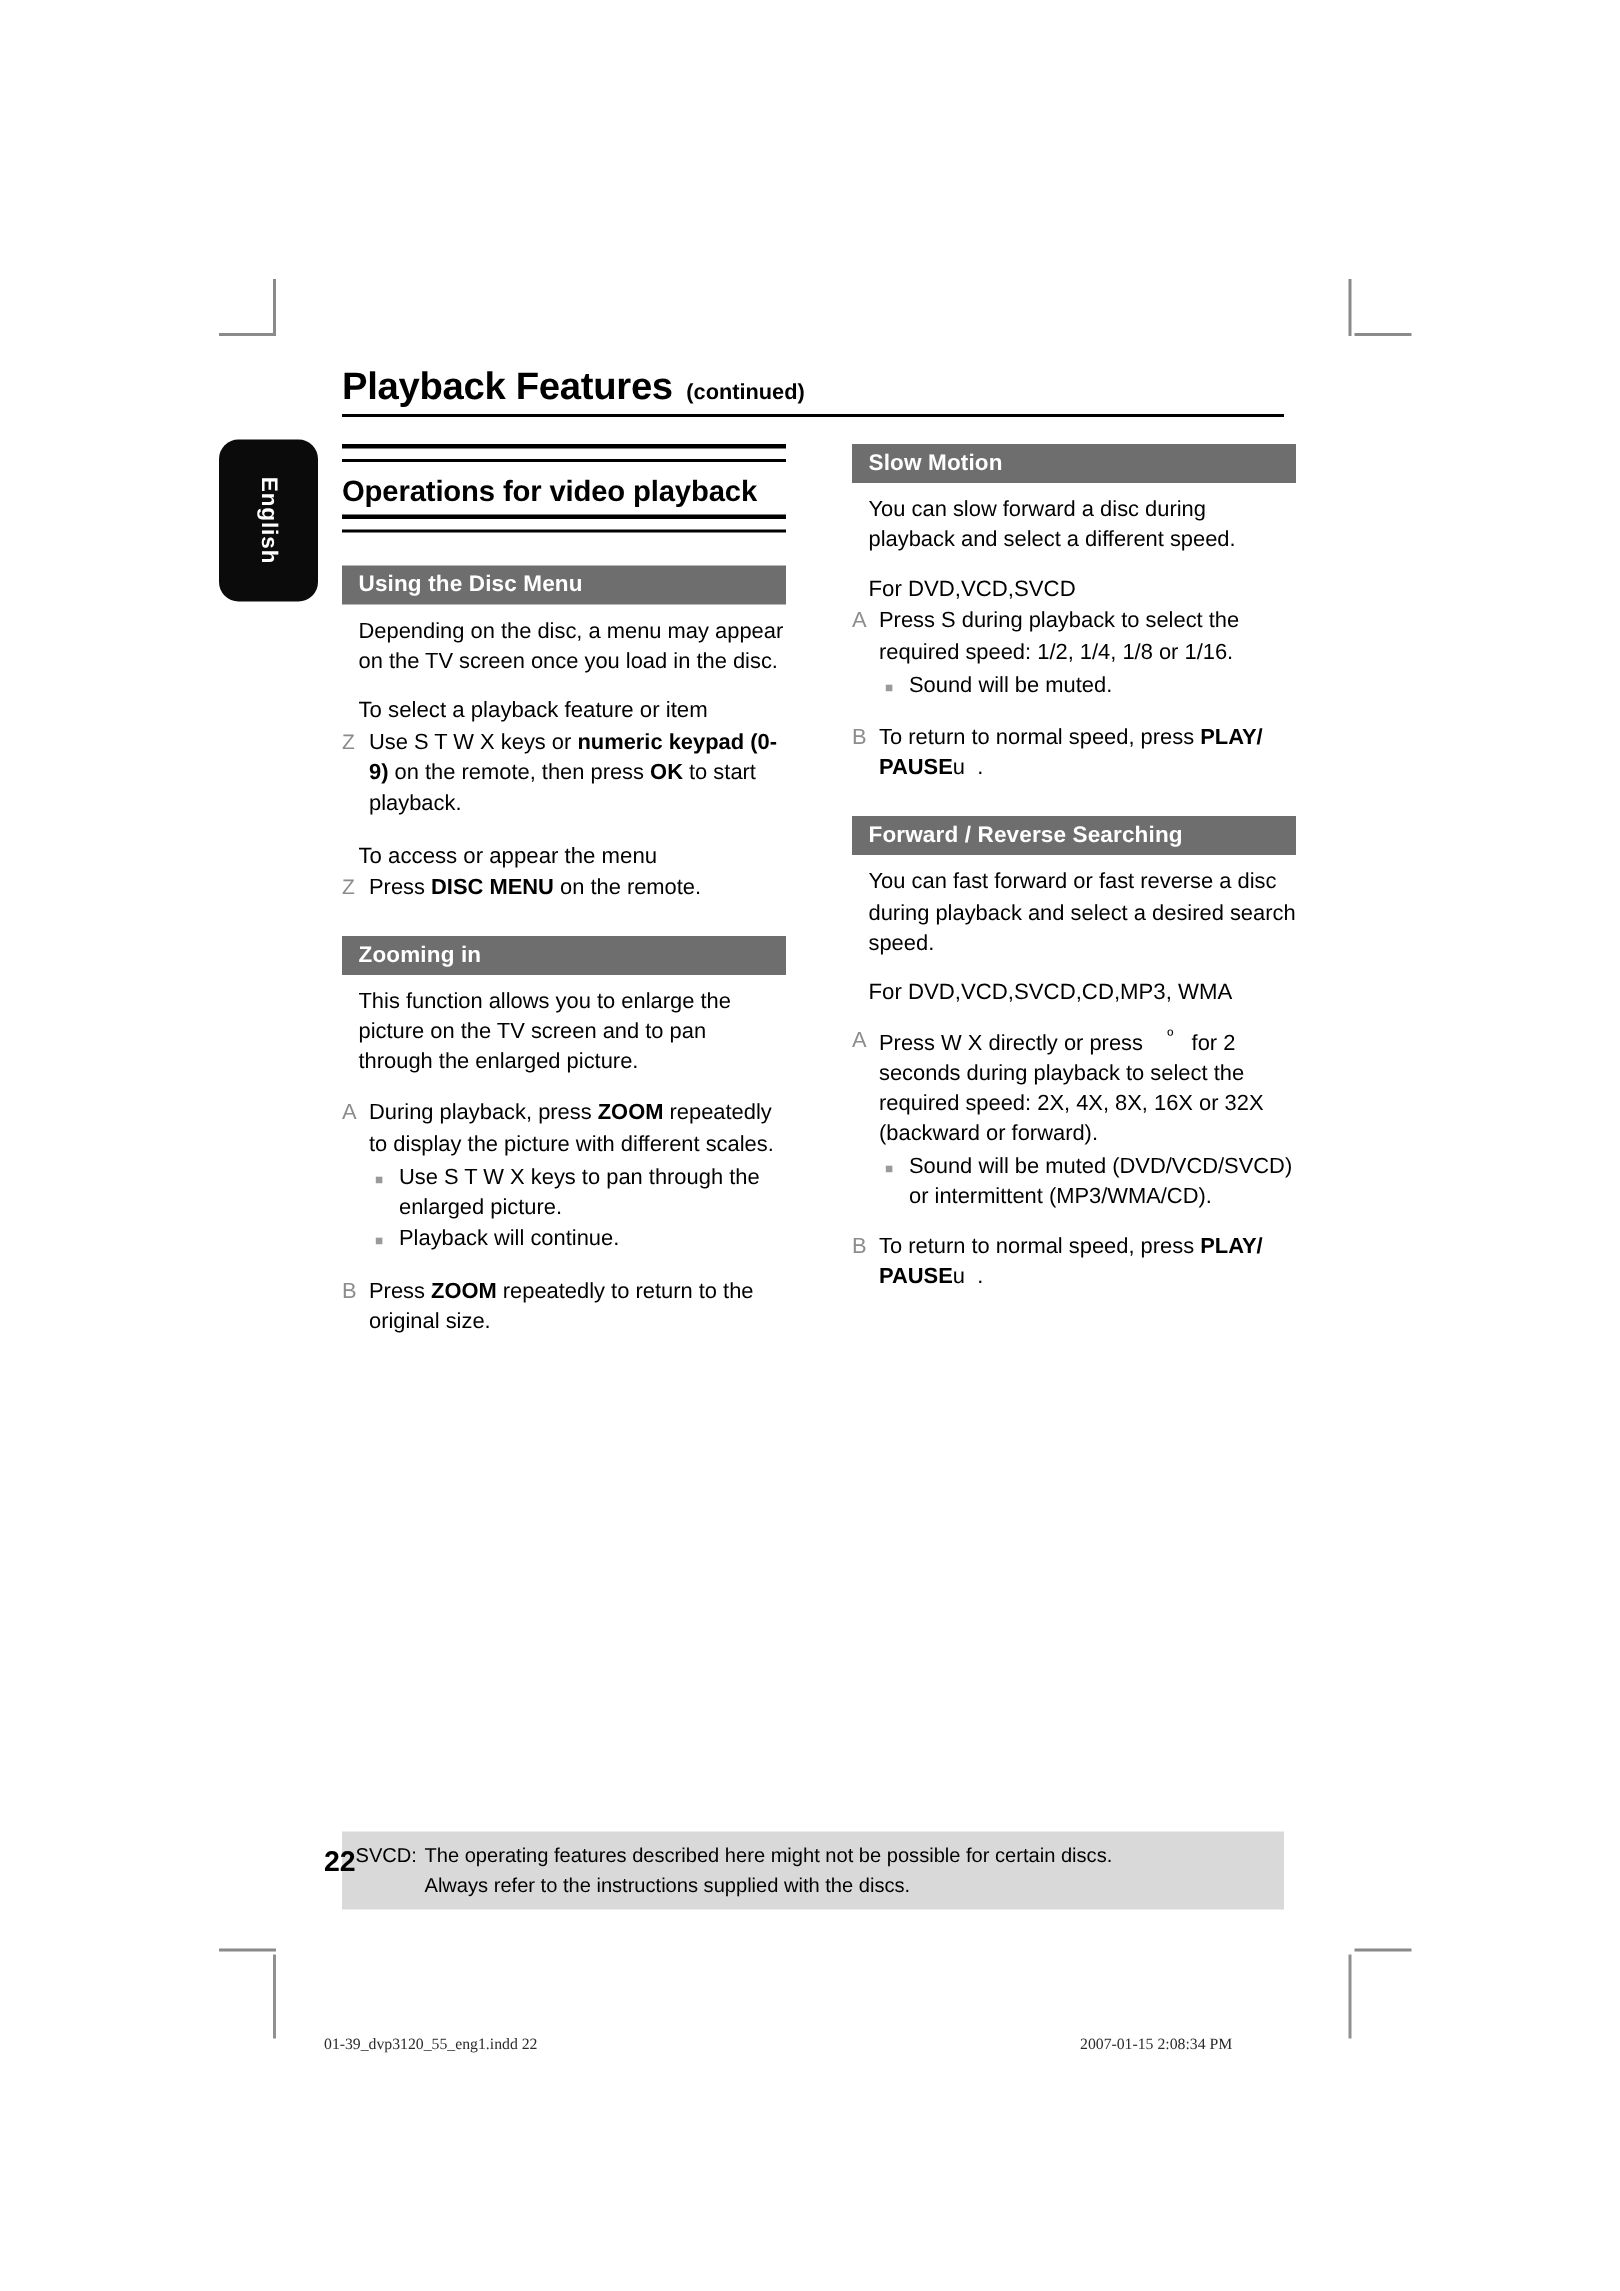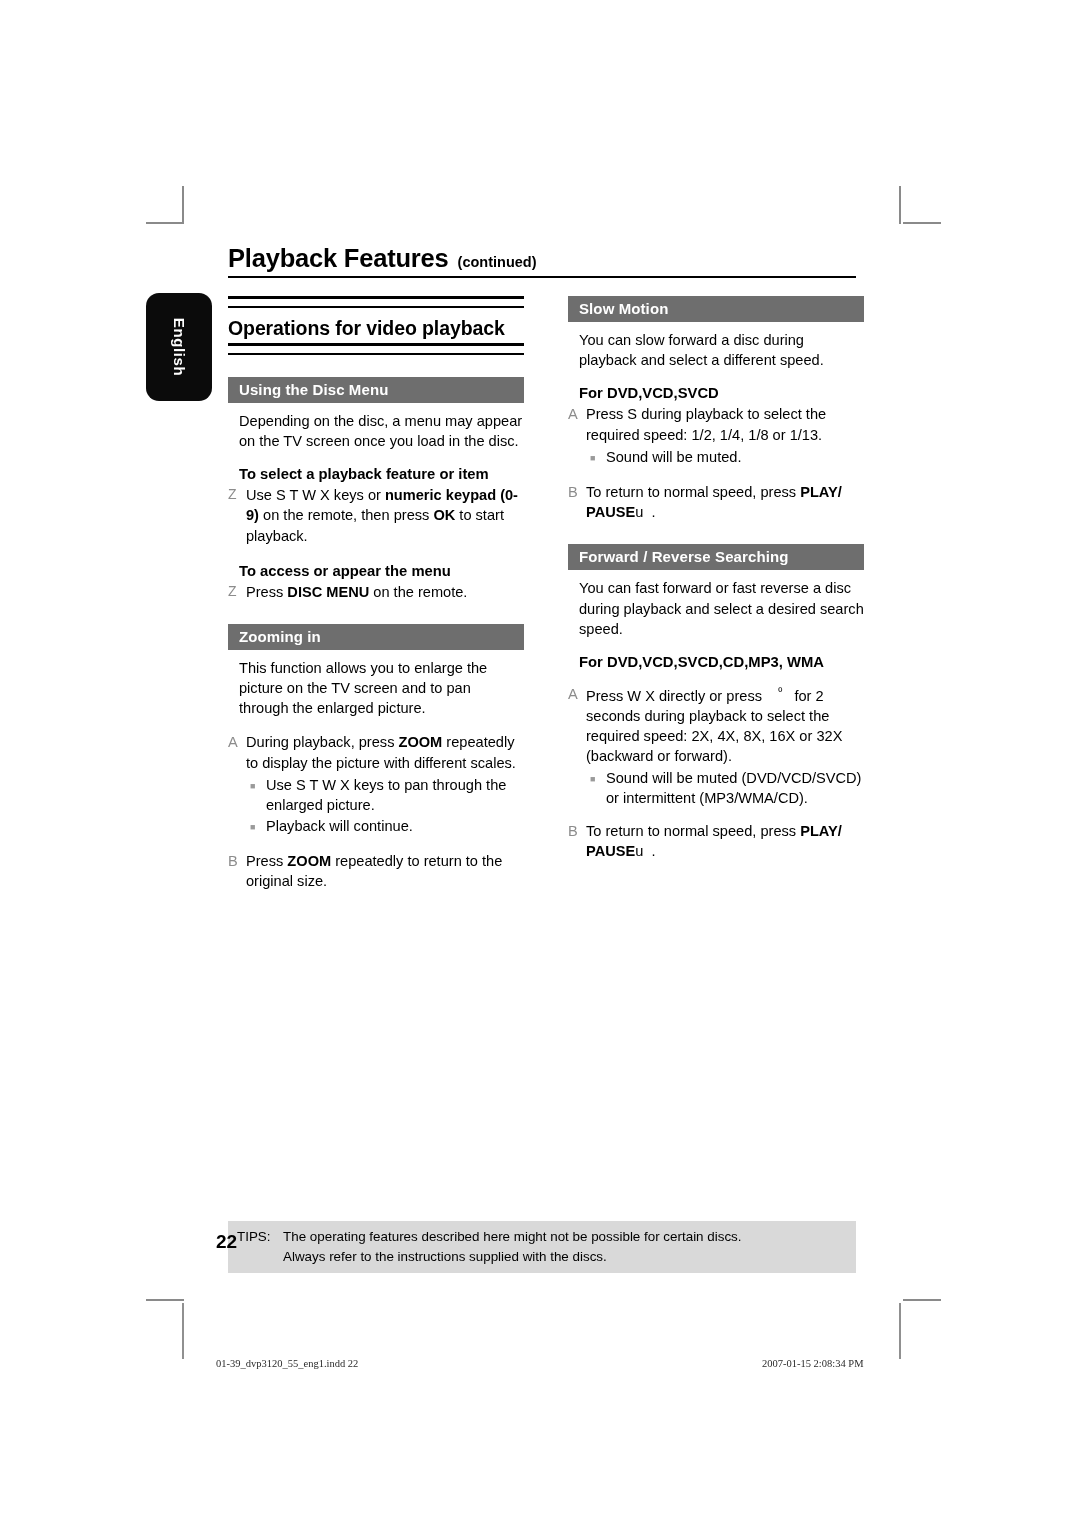--- a/index.html
+++ b/index.html
@@ -122,21 +122,21 @@
   p.body {
     margin: 0 0 14px 0;
     padding-left: 11px;
     font-size: 14.6px;
     line-height: 1.38;
   }
   h4.subhead {
     margin: 0 0 1px 0;
     padding-left: 11px;
     font-size: 14.8px;
-    font-weight: bold;
+    font-weight: normal;
     line-height: 1.3;
   }
   h4.subhead.gap { margin-top: 16px; }
 
   
   .item {
     display: flex;
     font-size: 14.6px;
     line-height: 1.38;
     margin-bottom: 13px;
@@ -294,21 +294,21 @@
 
   <div class="col col-right">
 
     <div>
       <div class="sec-bar">Slow Motion</div>
       <p class="body">You can slow forward a disc during playback and select a different speed.</p>
 
       <h4 class="subhead">For DVD,VCD,SVCD</h4>
       <div class="item nogap">
         <span class="mk">A</span>
-        <span class="tx">Press  S during playback to select the required speed: 1/2, 1/4, 1/8 or 1/13.</span>
+        <span class="tx">Press  S during playback to select the required speed: 1/2, 1/4, 1/8 or 1/16.</span>
       </div>
 
       <div class="sub-group">
         <div class="sub">
           <span class="dot">■</span>
           <span class="tx">Sound will be muted.</span>
         </div>
       </div>
 
       <div class="item" style="margin-bottom:22px;">
@@ -337,29 +337,29 @@
 
       <div class="item">
         <span class="mk">B</span>
         <span class="tx"><span>To return to normal speed, press </span><b>PLAY/ PAUSE</b><span class="glyph-light">u</span>&nbsp;&nbsp;<span>.</span></span>
       </div>
     </div>
   </div>
 
   <div class="tips">
     <div class="row">
-      <span class="lbl">TIPS:</span>
+      <span class="lbl">SVCD:</span>
       <span class="txt">The operating features described here might not be possible for certain discs.</span>
     </div>
     <div class="row second">
       <span class="lbl">TIPS:</span>
       <span class="txt">Always refer to the instructions supplied with the discs.</span>
     </div>
   </div>
 
   <div class="pageno">22</div>
 
   <div class="imp-rule v" style="left:182px; top:1303px;"></div>
   <div class="imp-rule v" style="left:899px; top:1303px;"></div>
   <div class="foot-txt" style="left:216px; top:1322px;">01-39_dvp3120_55_eng1.indd   22</div>
-  <div class="foot-txt" style="left:762px; top:1322px;">2007-01-15   2:08:34 PM</div>
+  <div class="foot-txt" style="left:720px; top:1322px;">2007-01-15   2:08:34 PM</div>
 
 </div>
 
 </body></html>

